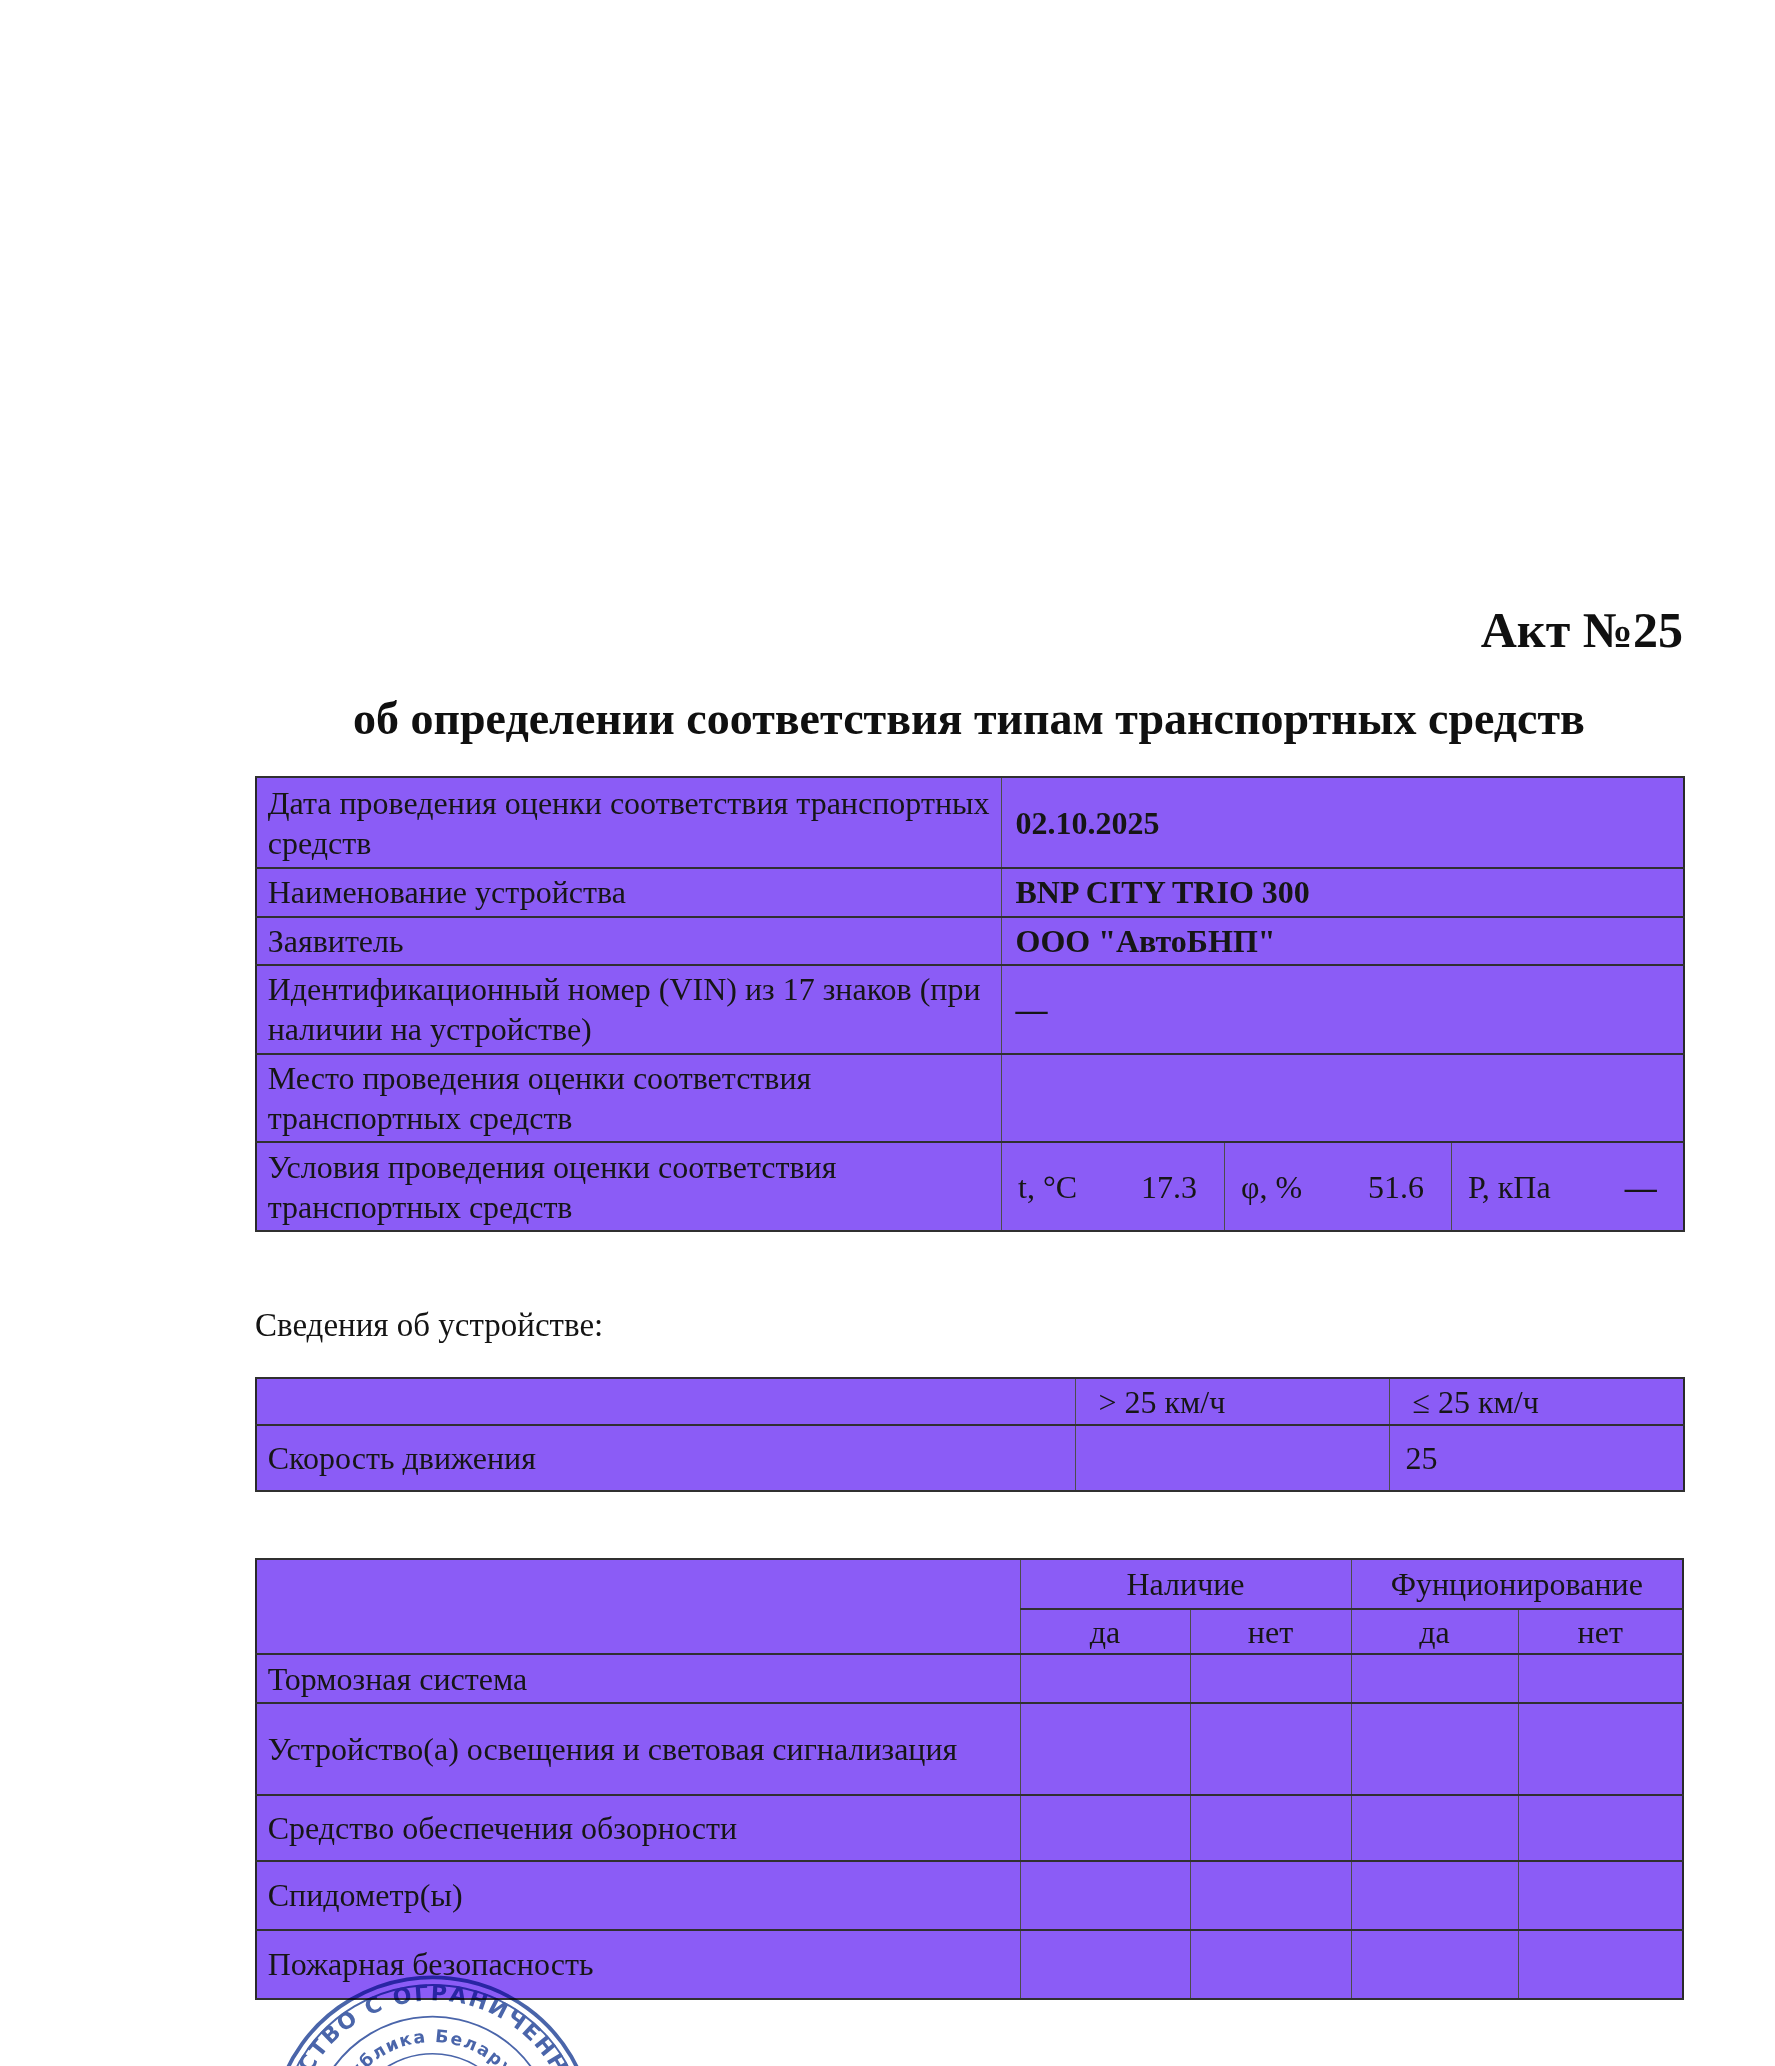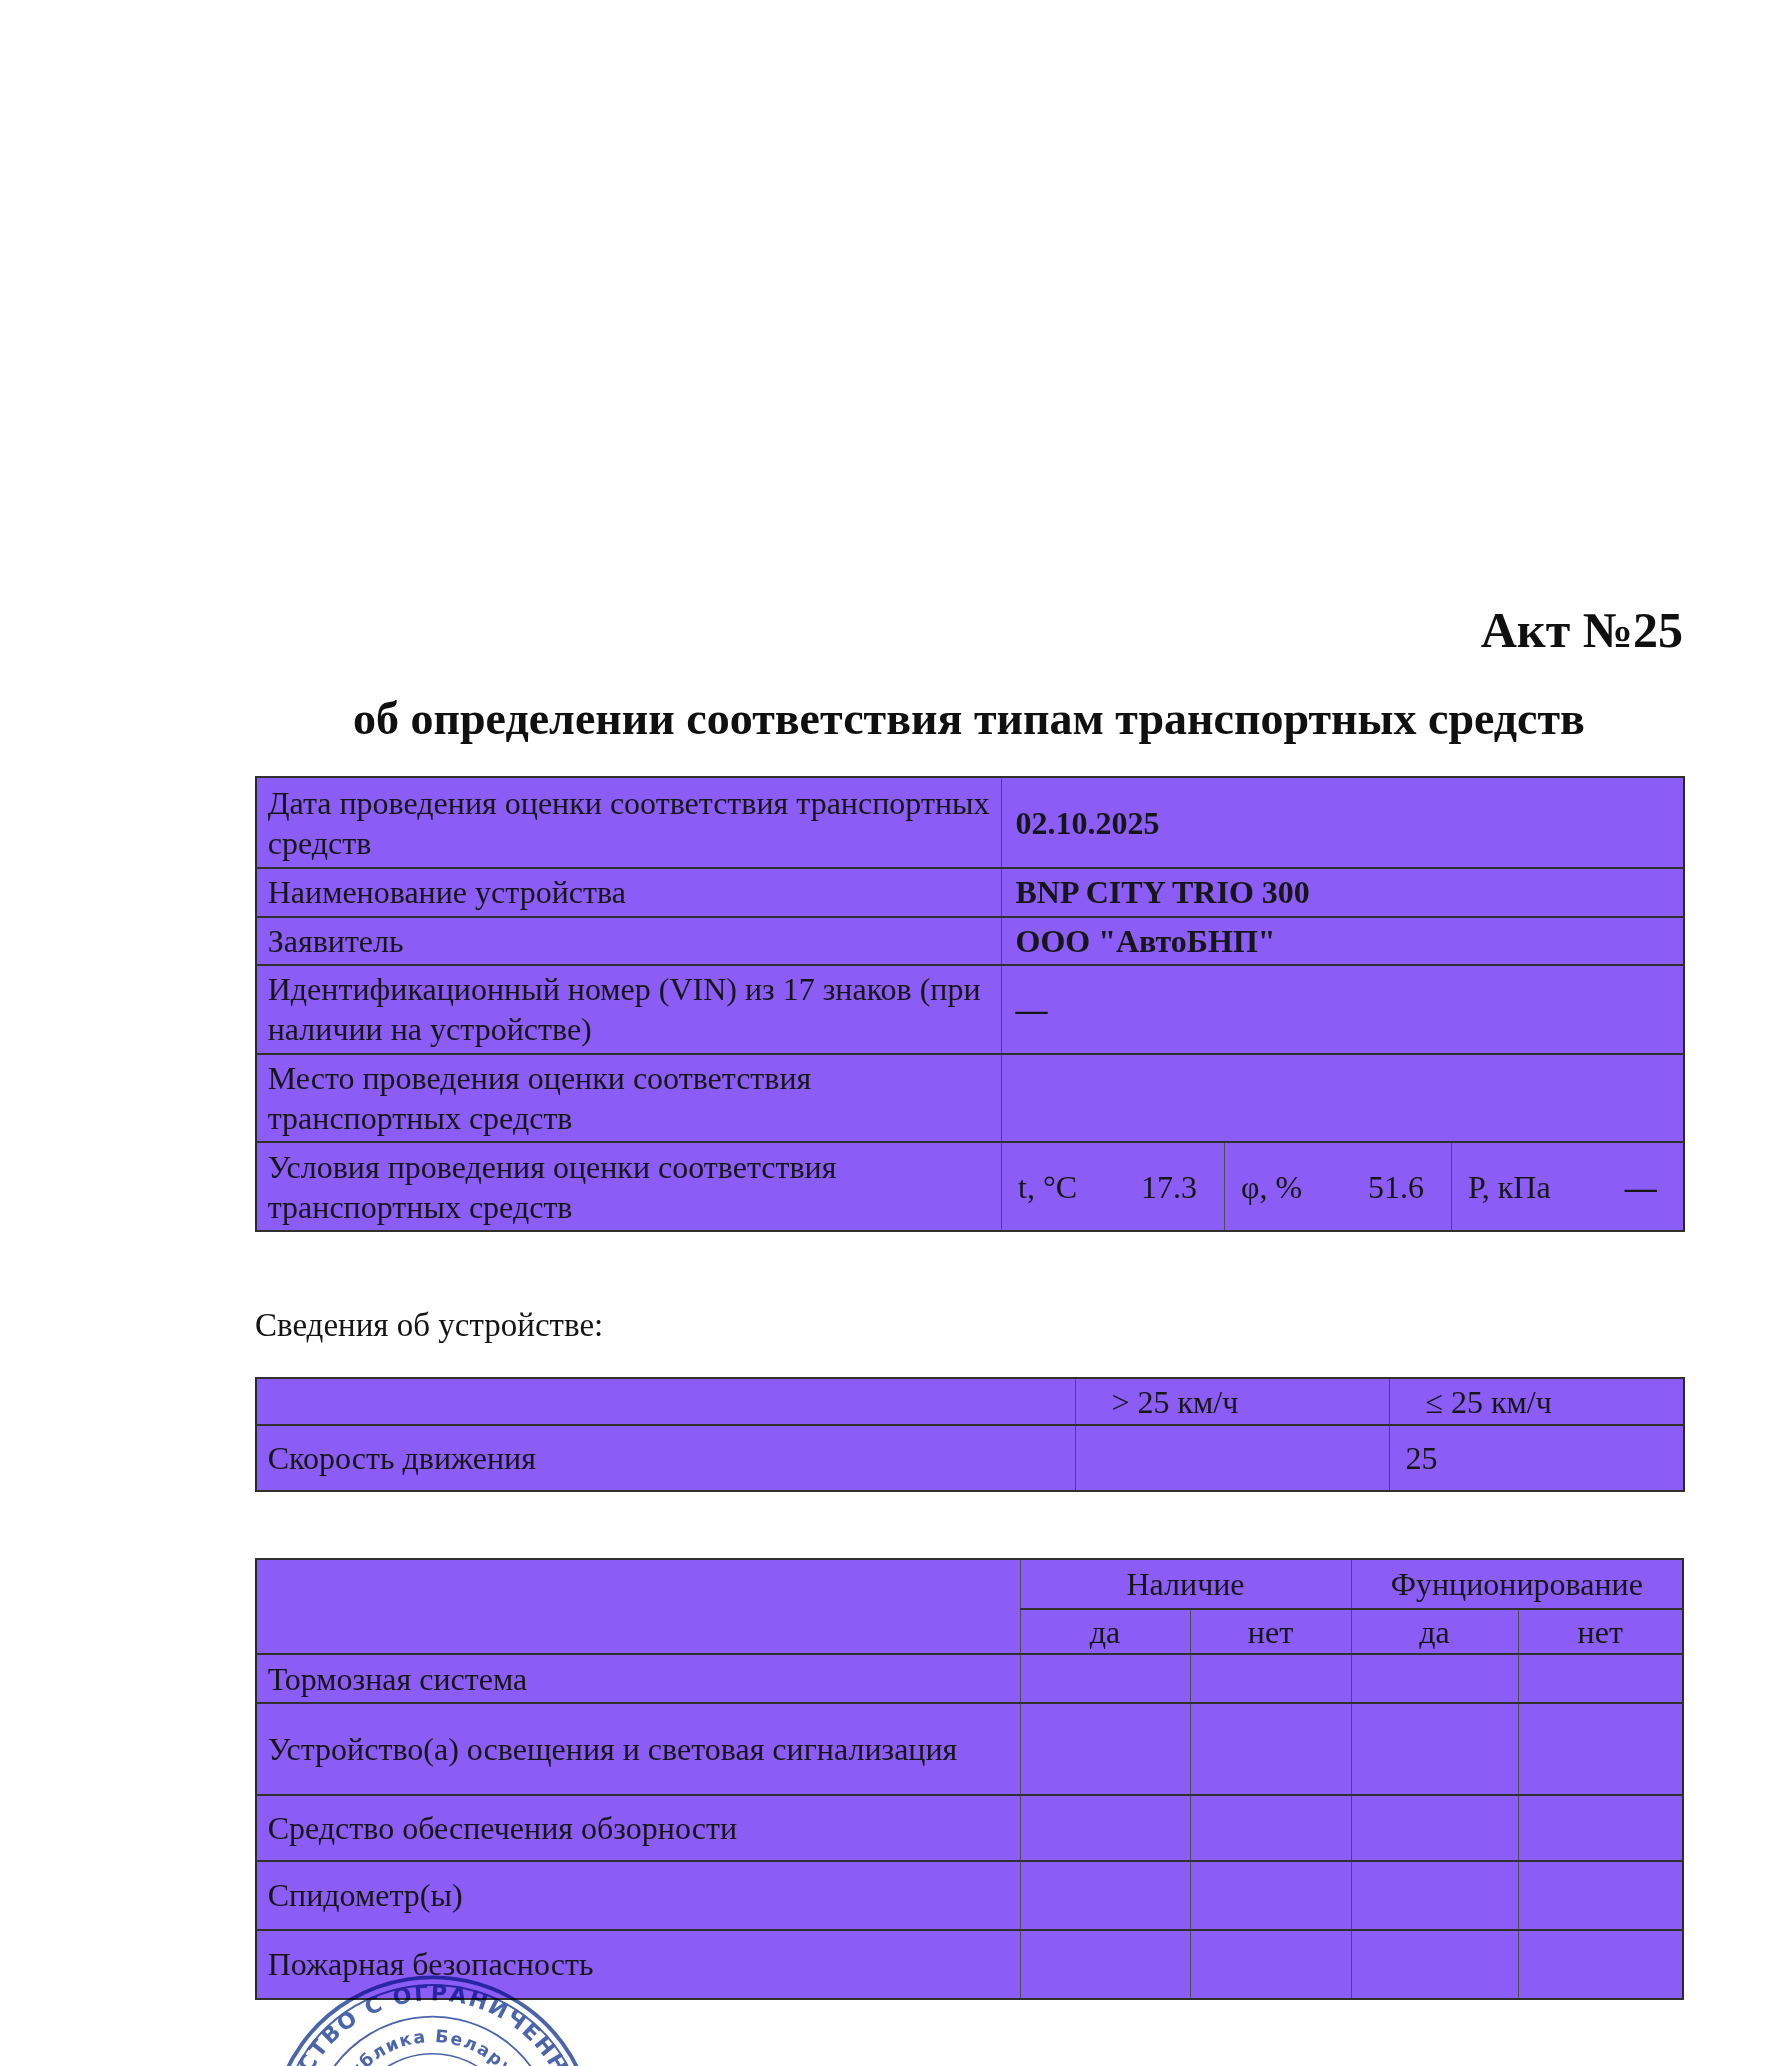--- a/index.html
+++ b/index.html
@@ -54,21 +54,21 @@
   .cond-inner{ display:flex; justify-content:space-between; align-items:center;gap:36px; }
   
   .section-label{
     position:absolute; left:255px; top:1305px;
     font-size:33px; line-height:40px; color:#141414;
   }
   
   .speed-table{ left:255px; top:1377px; width:1428px; }
   .speed-table tr.h{ height:47px; }
   .speed-table tr.d{ height:66px; }
-  td.sp-h{ padding-left:36px;margin-left:15px; }
+  td.sp-h{ padding-left:23px;margin-left:15px; }
   td.sp-v{ padding-left:16px; }
   
   .check-table{ left:255px; top:1558px; width:1428px; }
   .check-table tr.g{ height:50px; }
   .check-table tr.s{ height:44px; }
   .check-table tr.cr0{ height:47px; }
   .check-table tr.cr1{ height:92px; }
   .check-table tr.cr2{ height:66px; }
   .check-table tr.cr3{ height:69px; }
   .check-table tr.cr4{ height:69px; }

